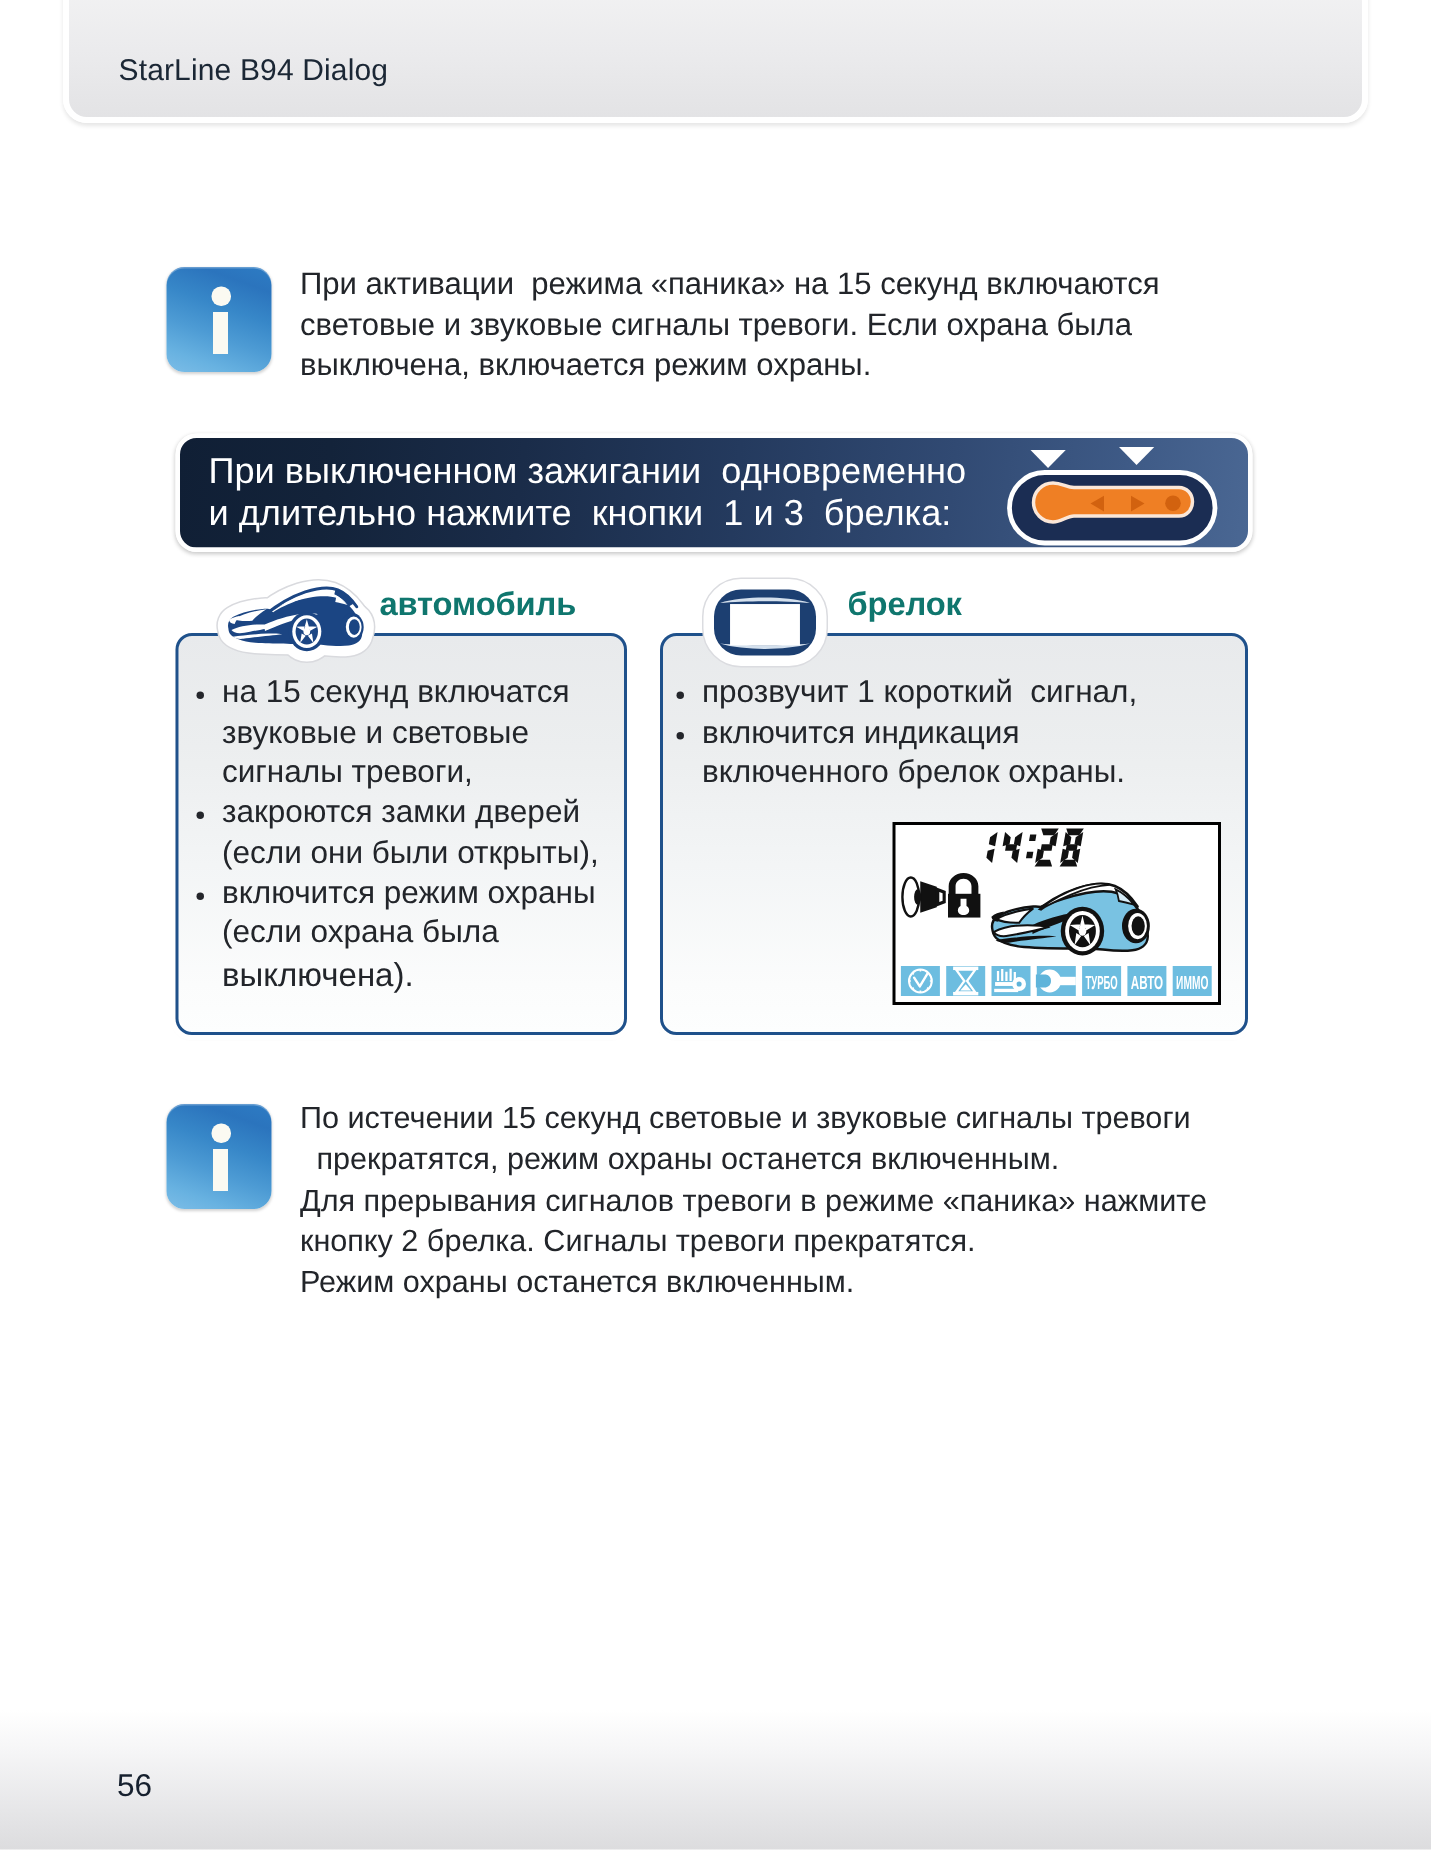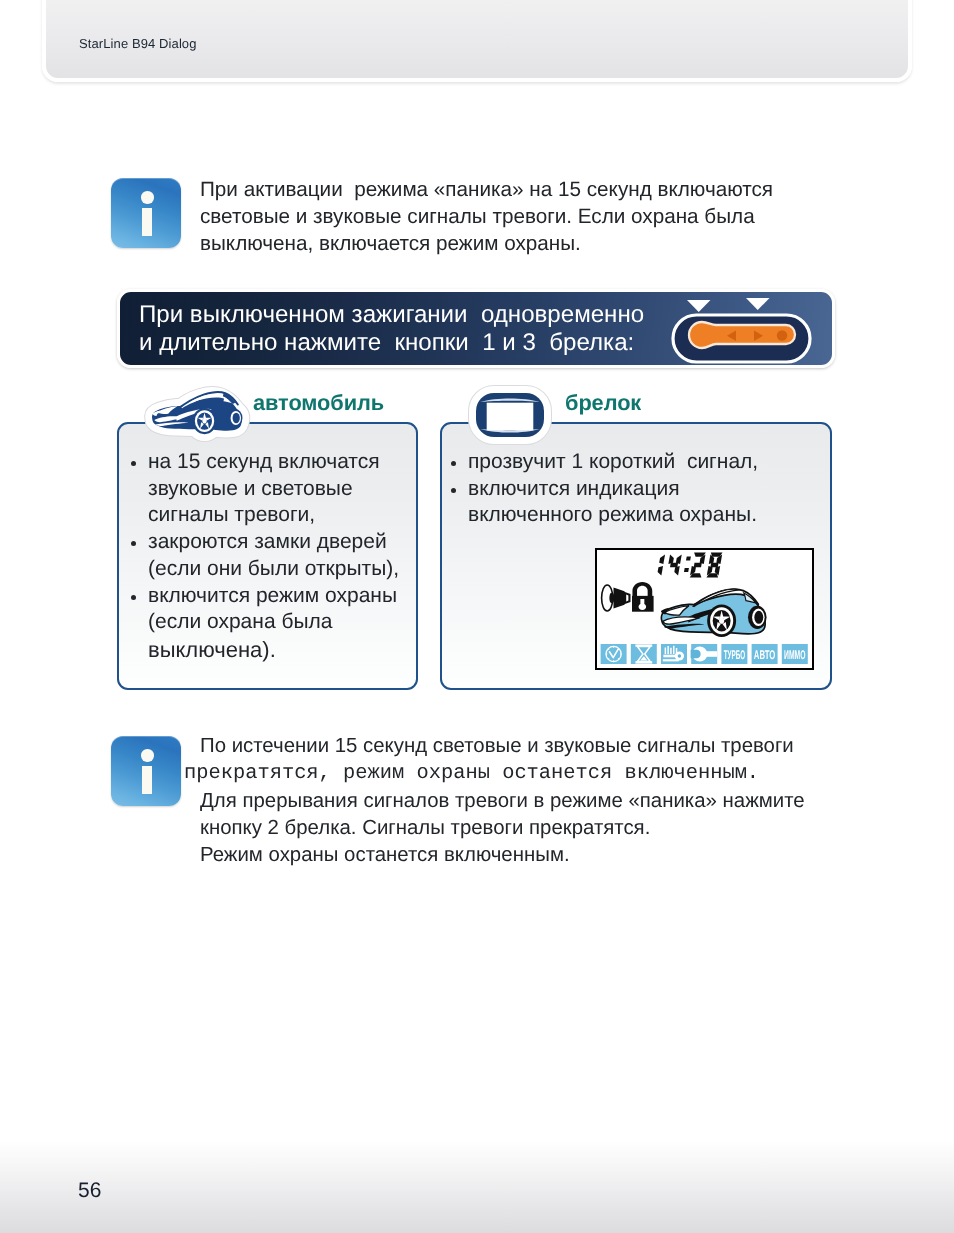--- a/index.html
+++ b/index.html
@@ -6,21 +6,21 @@
   body{width:954px;height:1233px;background:#ffffff;font-family:"Liberation Sans",sans-serif;overflow:hidden;
     -webkit-font-smoothing:antialiased;text-rendering:geometricPrecision;}
   #page{position:absolute;left:0;top:0;width:954px;height:1233px;background:#ffffff;}
 
   
   .header-bar{position:absolute;left:42px;top:-22px;width:870px;height:104px;
     background:linear-gradient(180deg,#f3f3f4 0%,#eaeaec 60%,#e3e3e5 100%);
     border:4px solid #ffffff;border-radius:0 0 16px 16px;
     box-sizing:border-box;
     box-shadow:0 2px 3px rgba(0,0,0,0.10);}
-  .header-title{position:absolute;left:33px;top:54px;font-size:13px;font-weight:normal;
+  .header-title{position:absolute;left:33px;top:54px;font-size:20px;font-weight:normal;
     color:#1b2735;letter-spacing:0.1px;}
 
   
   .page-title{position:absolute;left:110px;top:116px;margin:0;font-size:36px;font-weight:bold;
     color:#1d5ba3;letter-spacing:-0.7px;line-height:38px;}
 
   
   .info-icon{position:absolute;width:70px;height:70px;border-radius:12px;
     background:linear-gradient(200deg,#2d7cc4 0%,#2b74bd 18%,#3787c8 40%,#4d9bd4 62%,#68b2e1 84%,#7cbde7 100%);
     box-shadow:inset 0 1px 0 rgba(255,255,255,.28), 0 1px 2px rgba(0,0,0,.18);}
@@ -191,21 +191,21 @@
     </g>
   </svg>
   <div class="tab-label" style="left:253px;top:390px;">автомобиль</div>
 
   <div class="cbox" style="left:440px;top:422px;width:392px;height:268px;"></div>
   <div id="col1-lines">
       <div class="bdot" style="left: 451px; top: 461px;"></div>
       <div class="tline blist" style="left: 468px; top: 450px; font-size: 21px;">прозвучит 1 короткий  сигнал,</div>
       <div class="bdot" style="left: 451px; top: 487.7px;"></div>
       <div class="tline blist" style="left: 468px; top: 476.7px; font-size: 21px;">включится индикация</div>
-      <div class="tline blist" style="left: 468px; top: 503.4px; font-size: 21px;">включенного режима охраны.</div>
+      <div class="tline blist" style="left: 468px; top: 503.4px; font-size: 21px;">включенного брелок охраны.</div>
     </div>
 
   <svg class="tabicon" width="86" height="62" viewBox="0 0 86 62" style="position:absolute;left:467px;top:382px;overflow:visible;">
     <rect x="9" y="11" width="68" height="44" rx="18" ry="18" fill="#dbdce0" stroke="#dbdce0" stroke-width="16"></rect>
     <rect x="9" y="11" width="68" height="44" rx="18" ry="18" fill="#ffffff" stroke="#ffffff" stroke-width="14"></rect>
     <rect x="9" y="11" width="68" height="44" rx="18" ry="18" fill="#1c3f71"></rect>
     <path d="M13 20 C21 17.5 33 16.4 43 16.4 C53 16.4 65 17.5 73 20
              C65 19.2 53 18.8 43 18.8 C33 18.8 21 19.2 13 20 Z" fill="#e9f2fb" opacity="0.9"></path>
     <path d="M13 47 C21 49.5 33 50.6 43 50.6 C53 50.6 65 49.5 73 47
              C65 47.8 53 48.2 43 48.2 C33 48.2 21 47.8 13 47 Z" fill="#e9f2fb" opacity="0.9"></path>
@@ -362,21 +362,21 @@
         </g>
     </svg>
   </div>
 
   <div class="info-icon" style="left:111px;top:736px;">
     <div class="dot"></div>
     <div class="stem"></div>
   </div>
   <div class="para" id="info-bottom">
       <div class="tline" style="left: 200px; top: 735px;">По истечении 15 секунд световые и звуковые сигналы тревоги</div>
-      <div class="tline" style="left: 184px; top: 762.25px; font-family: Liberation Mono, monospace;">прекратятся, режим охраны останется включенным.</div>
+      <div class="tline" style="left: 211px; top: 762.25px;">прекратятся, режим охраны останется включенным.</div>
       <div class="tline" style="left: 200px; top: 789.5px;">Для прерывания сигналов тревоги в режиме «паника» нажмите</div>
       <div class="tline" style="left: 200px; top: 816.75px;">кнопку 2 брелка. Сигналы тревоги прекратятся.</div>
       <div class="tline" style="left: 200px; top: 844px;">Режим охраны останется включенным.</div>
     </div>
 
   <div class="footer-grad"></div>
   <div class="page-num">56</div>
 </div>
 
 </body></html>

